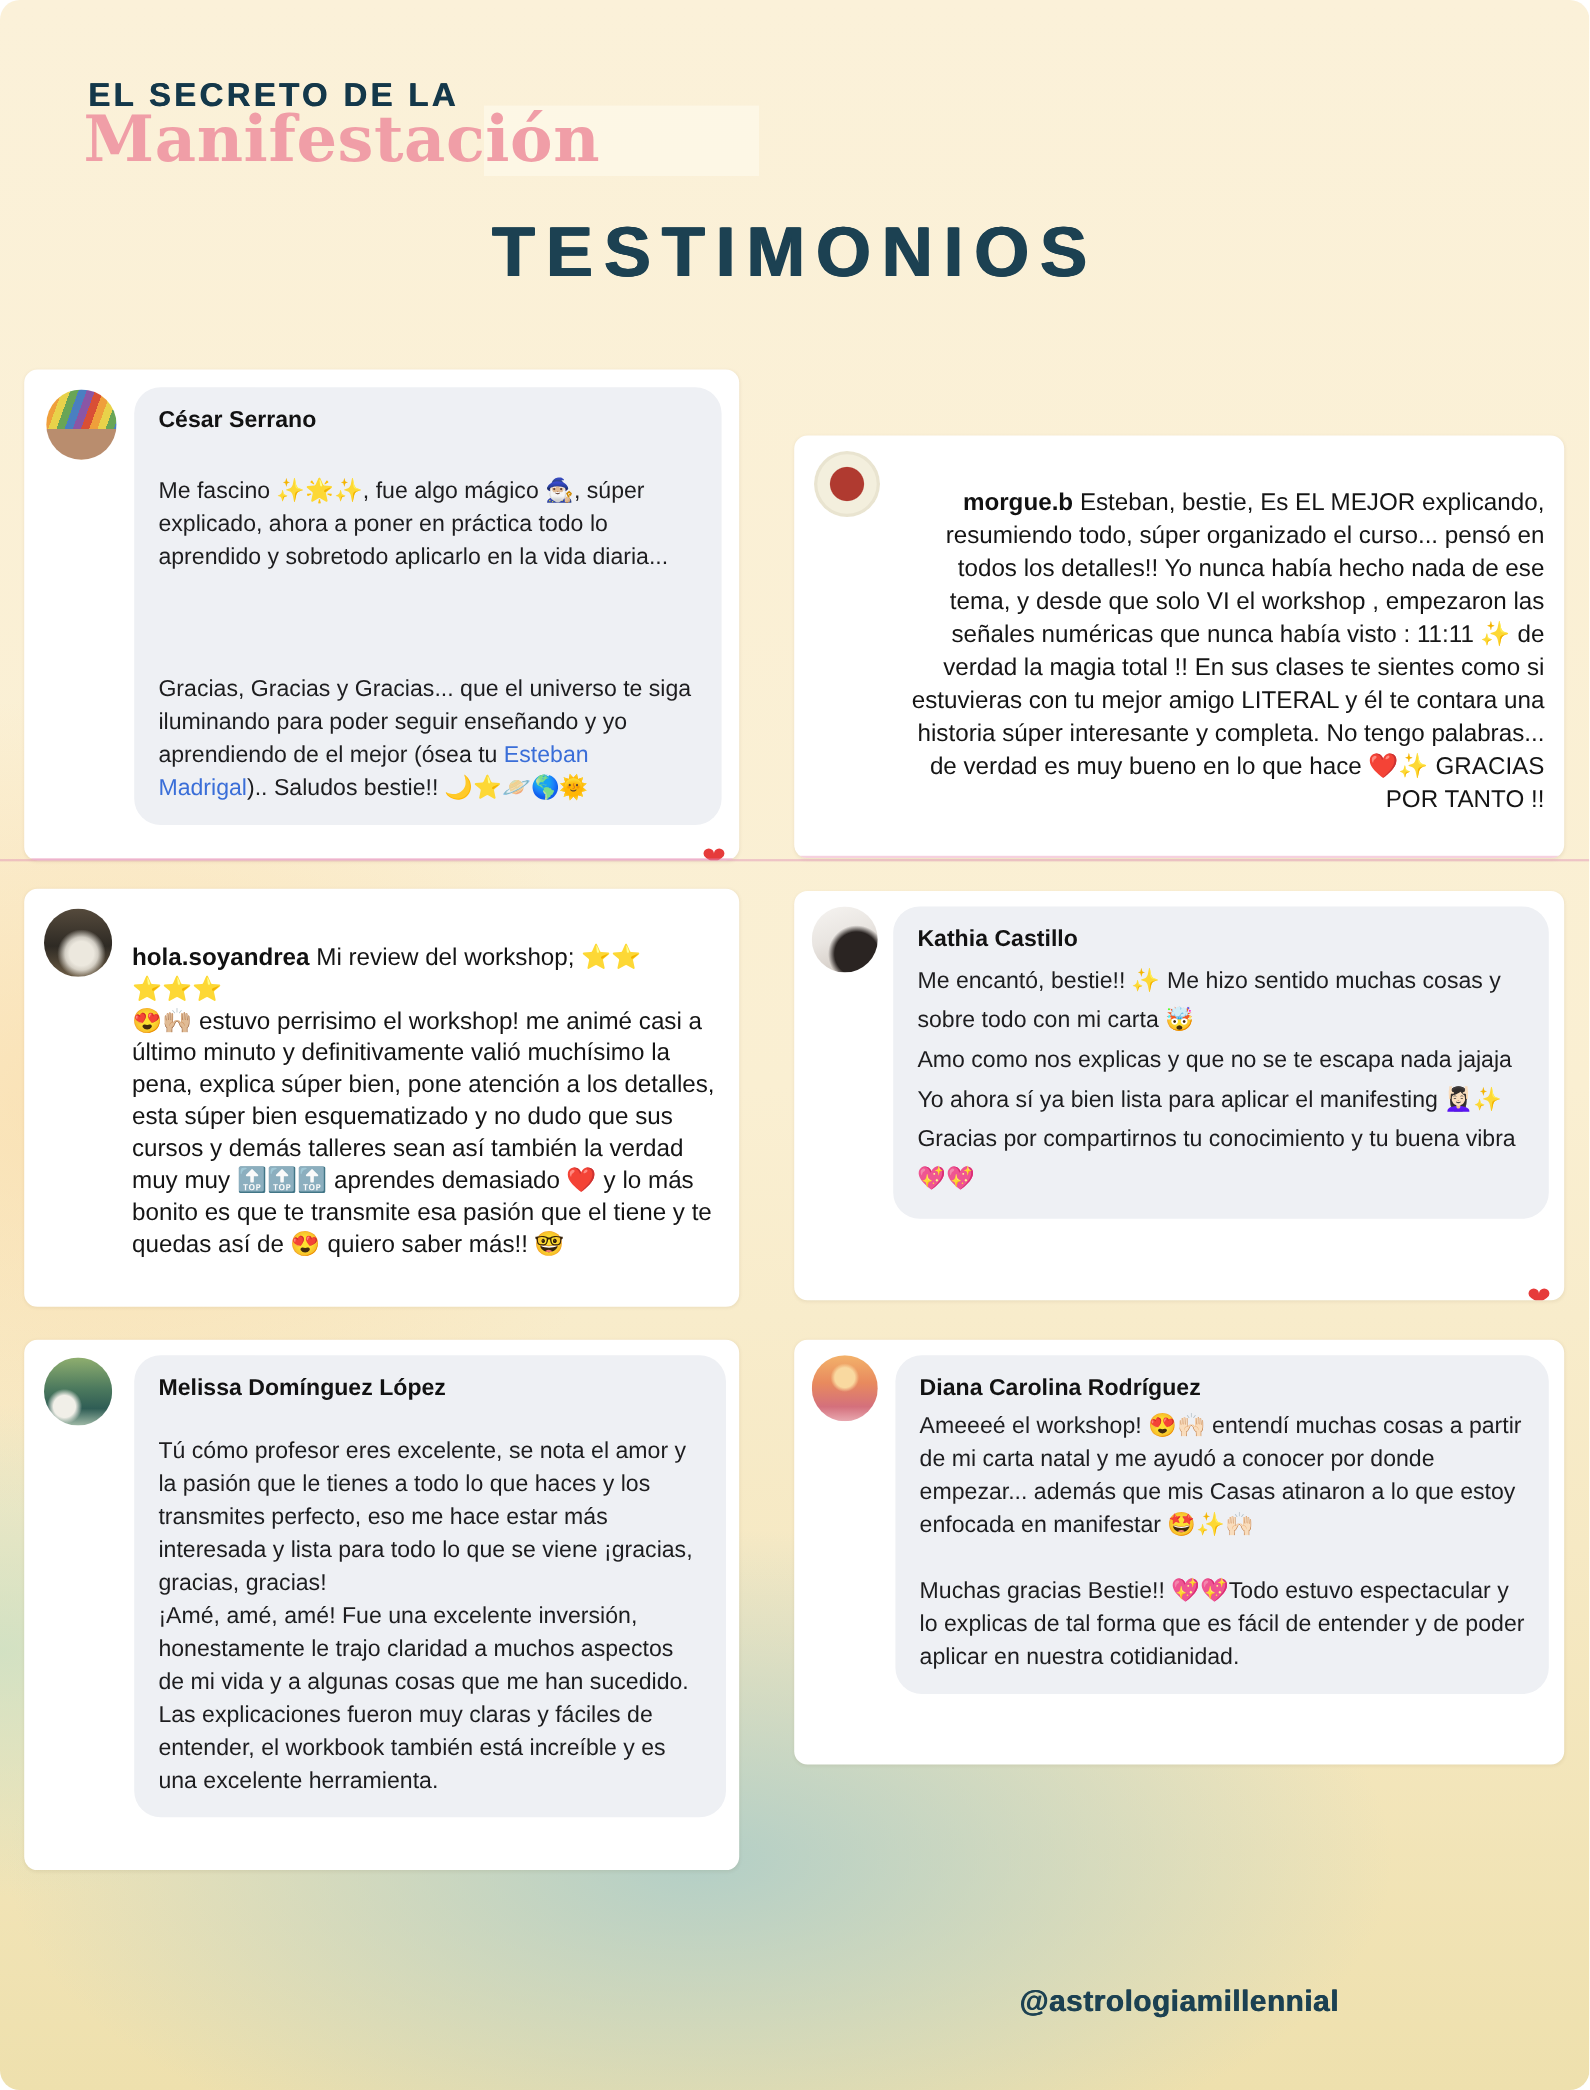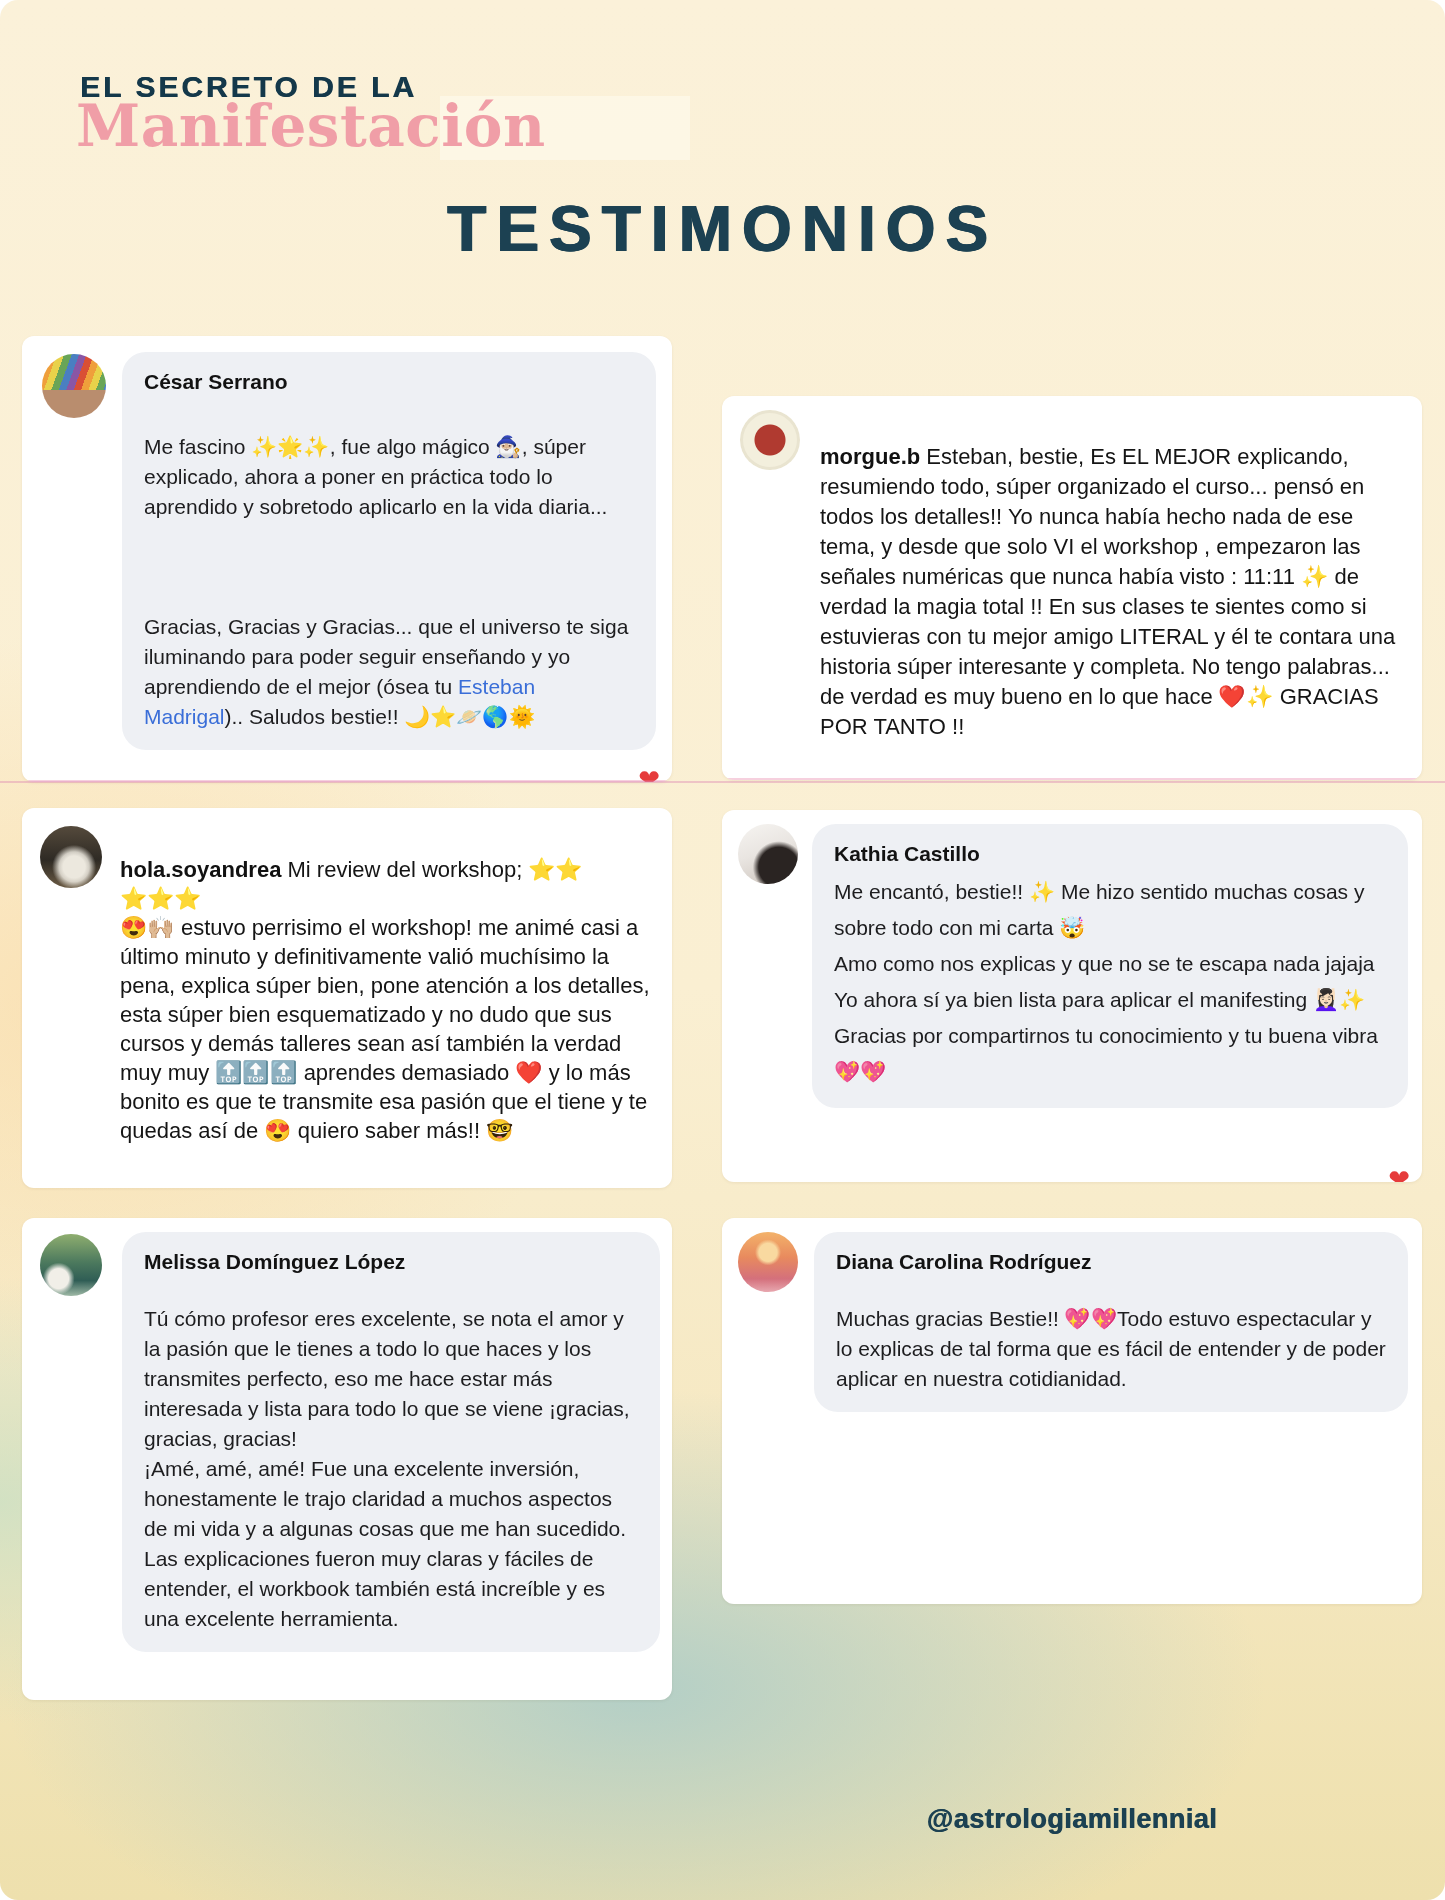--- a/index.html
+++ b/index.html
@@ -100,21 +100,21 @@
   }
   .footer-handle{
     position:absolute;right:228px;top:1804px;
     font-size:27px;font-weight:800;letter-spacing:0.5px;
     color:#1c4152;text-shadow:0.7px 0 0 currentColor;
   }
   
   #card1{left:22px;top:336px;width:650px;height:446px;}
   #card1 .bubble{margin:16px 16px 0 100px;}
   #card2{left:722px;top:396px;width:700px;height:384px;}
-  #card2 .comment{margin:16px 18px 0 98px;}
+  #card2 .comment{margin:16px 18px 0 98px;text-align:right;}
   #card3{left:22px;top:808px;width:650px;height:380px;}
   #card3 .comment{margin:18px 14px 0 98px;line-height:29px;}
   #card4{left:722px;top:810px;width:700px;height:372px;}
   #card4 .bubble{margin:14px 14px 0 90px;}
   #card5{left:22px;top:1218px;width:650px;height:482px;}
   #card5 .bubble{margin:14px 12px 0 100px;}
   #card6{left:722px;top:1218px;width:700px;height:386px;}
   #card6 .bubble{margin:14px 14px 0 92px;}
   .card-edge{
     position:absolute;left:0;right:0;bottom:0;height:2px;
@@ -182,19 +182,20 @@
       <div class="name">Melissa Domínguez López</div>
       <div class="btext para2">Tú cómo profesor eres excelente, se nota el amor y la pasión que le tienes a todo lo que haces y los transmites perfecto, eso me hace estar más interesada y lista para todo lo que se viene ¡gracias, gracias, gracias!</div>
       <div class="btext">¡Amé, amé, amé! Fue una excelente inversión, honestamente le trajo claridad a muchos aspectos de mi vida y a algunas cosas que me han sucedido. Las explicaciones fueron muy claras y fáciles de entender, el workbook también está increíble y es una excelente herramienta.</div>
     </div>
   </div>
 
   <div class="card" id="card6">
     <div class="avatar av-sunset"></div>
     <div class="bubble">
       <div class="name">Diana Carolina Rodríguez</div>
+      <div class="btext">Ameeeé el workshop! 😍🙌🏻 entendí muchas cosas a partir de mi carta natal y me ayudó a conocer por donde empezar... además que mis Casas atinaron a lo que estoy enfocada en manifestar 🤩✨🙌🏻</div>
       <div class="btext para2">Muchas gracias Bestie!! 💖💖Todo estuvo espectacular y lo explicas de tal forma que es fácil de entender y de poder aplicar en nuestra cotidianidad.</div>
     </div>
   </div>
 
   <div class="footer-handle">@astrologiamillennial</div>
 
 </div>
 
 </body></html>

